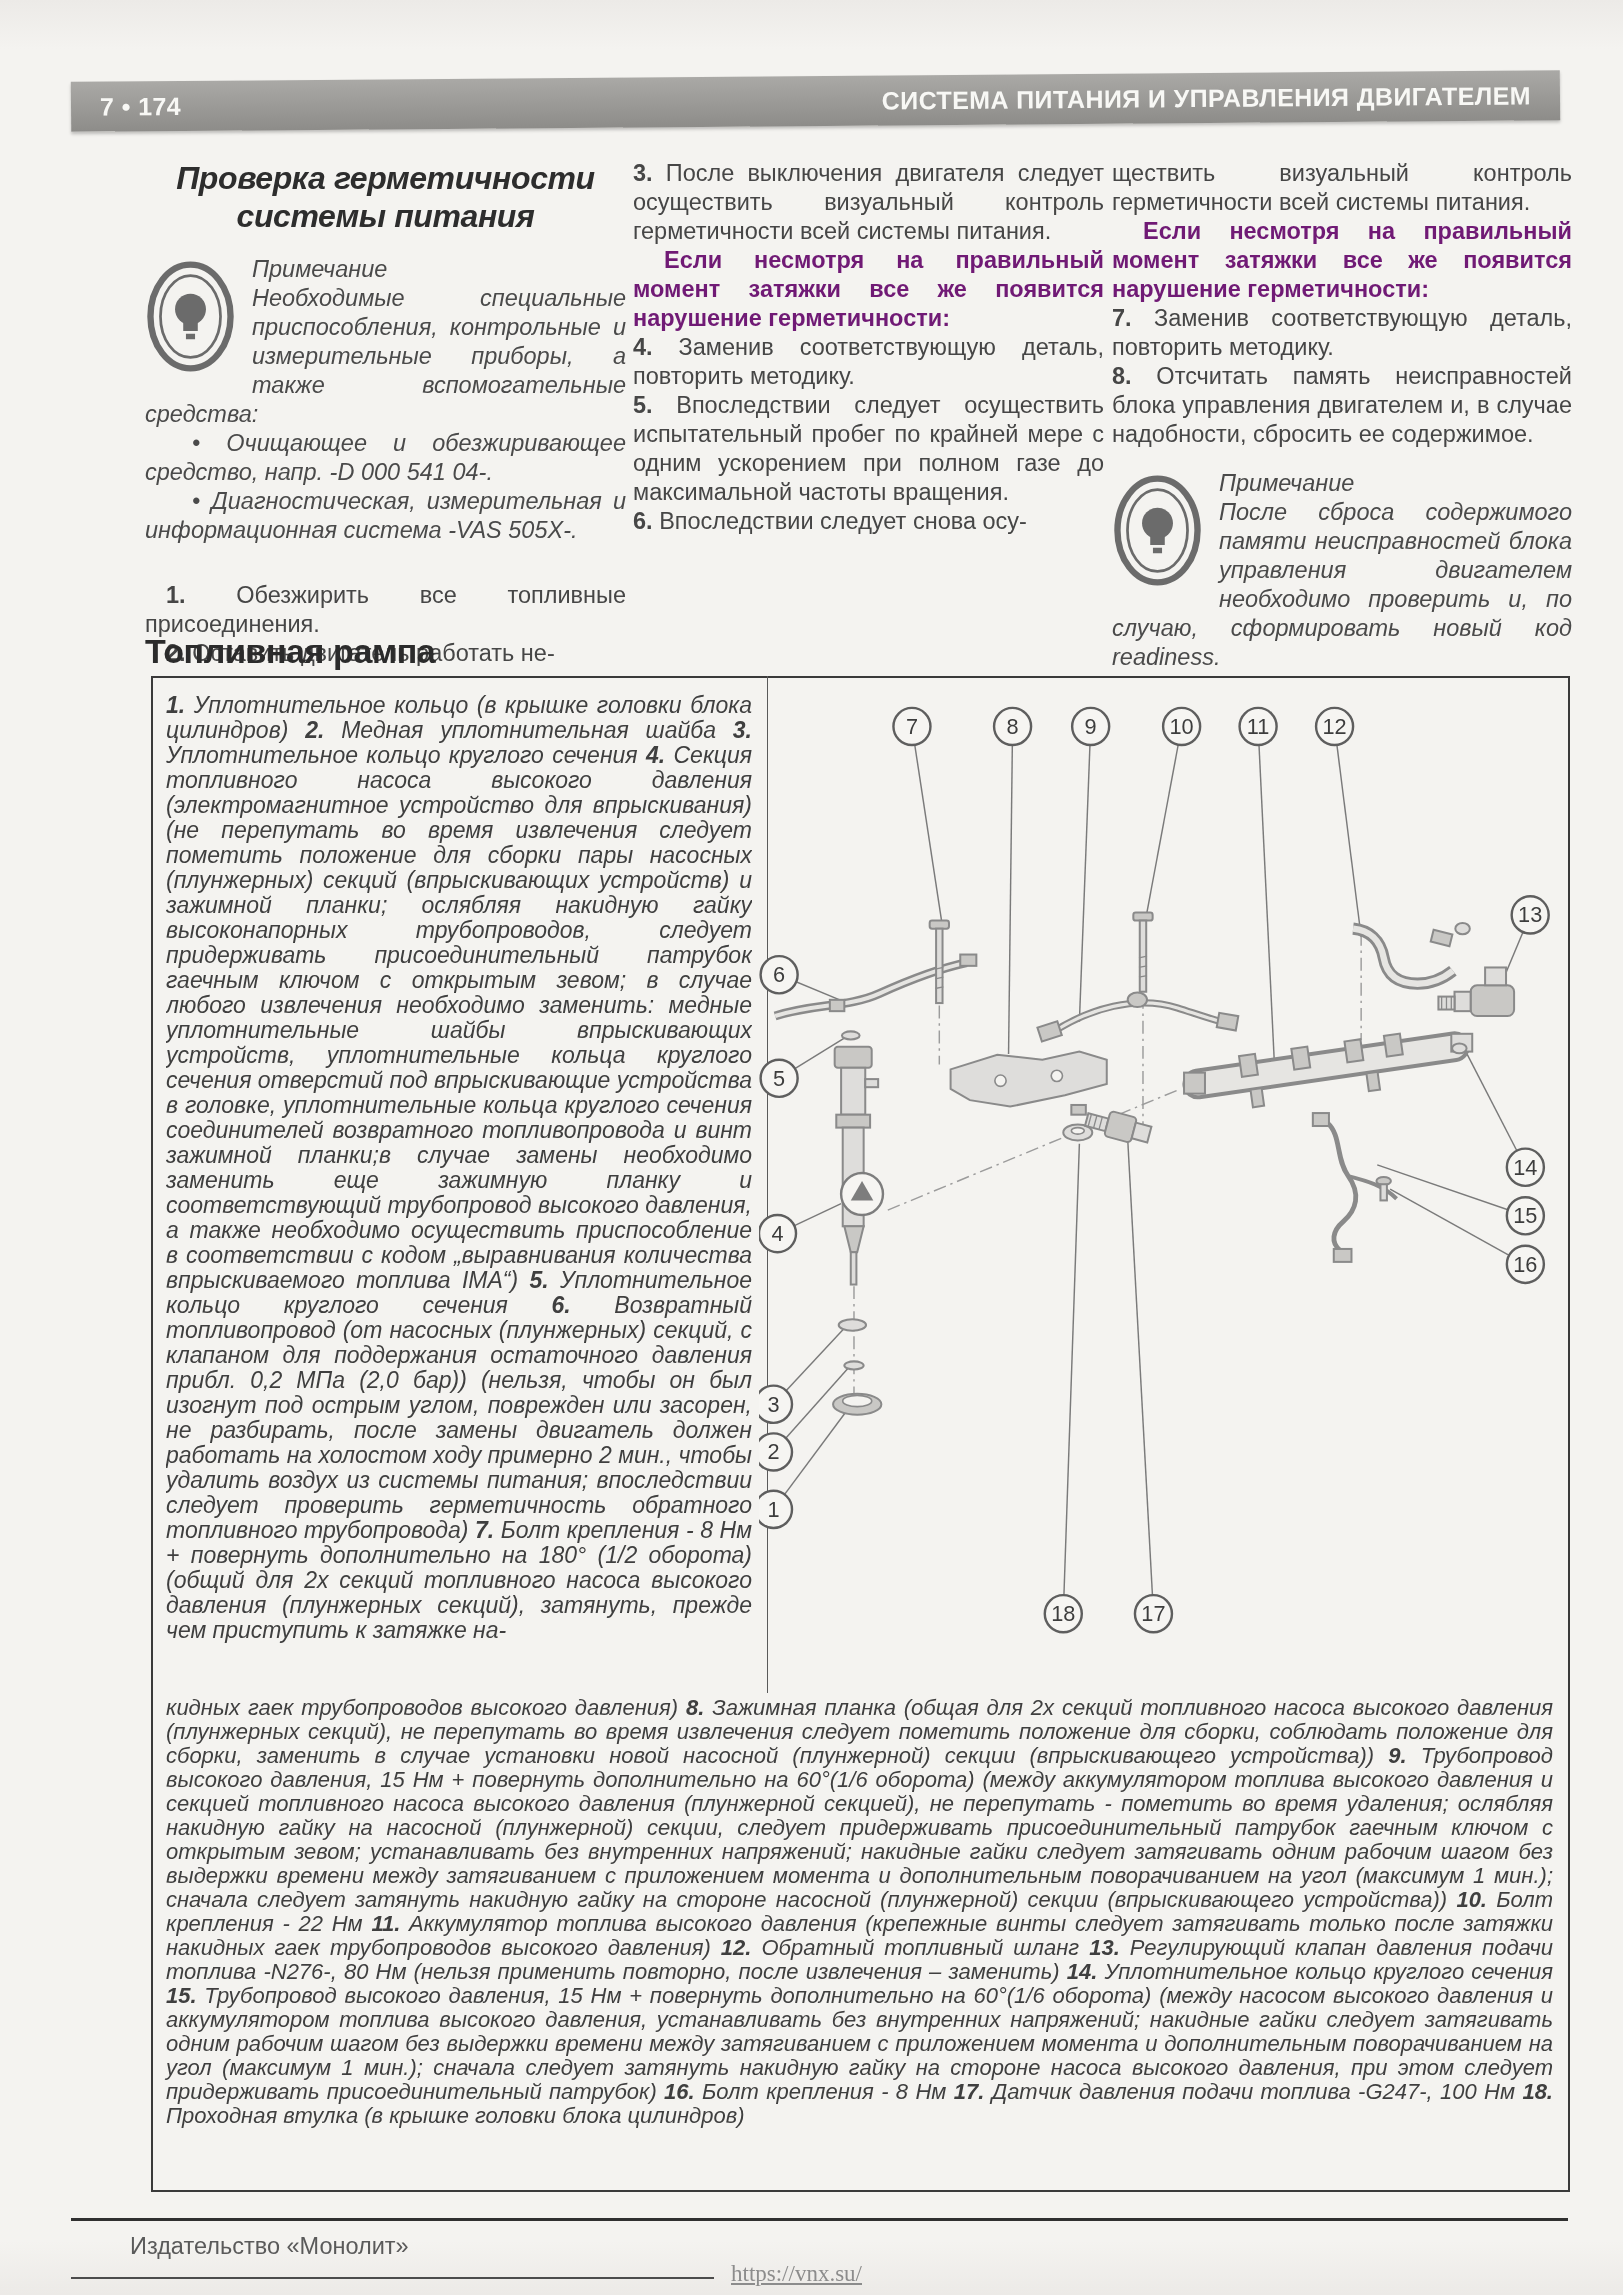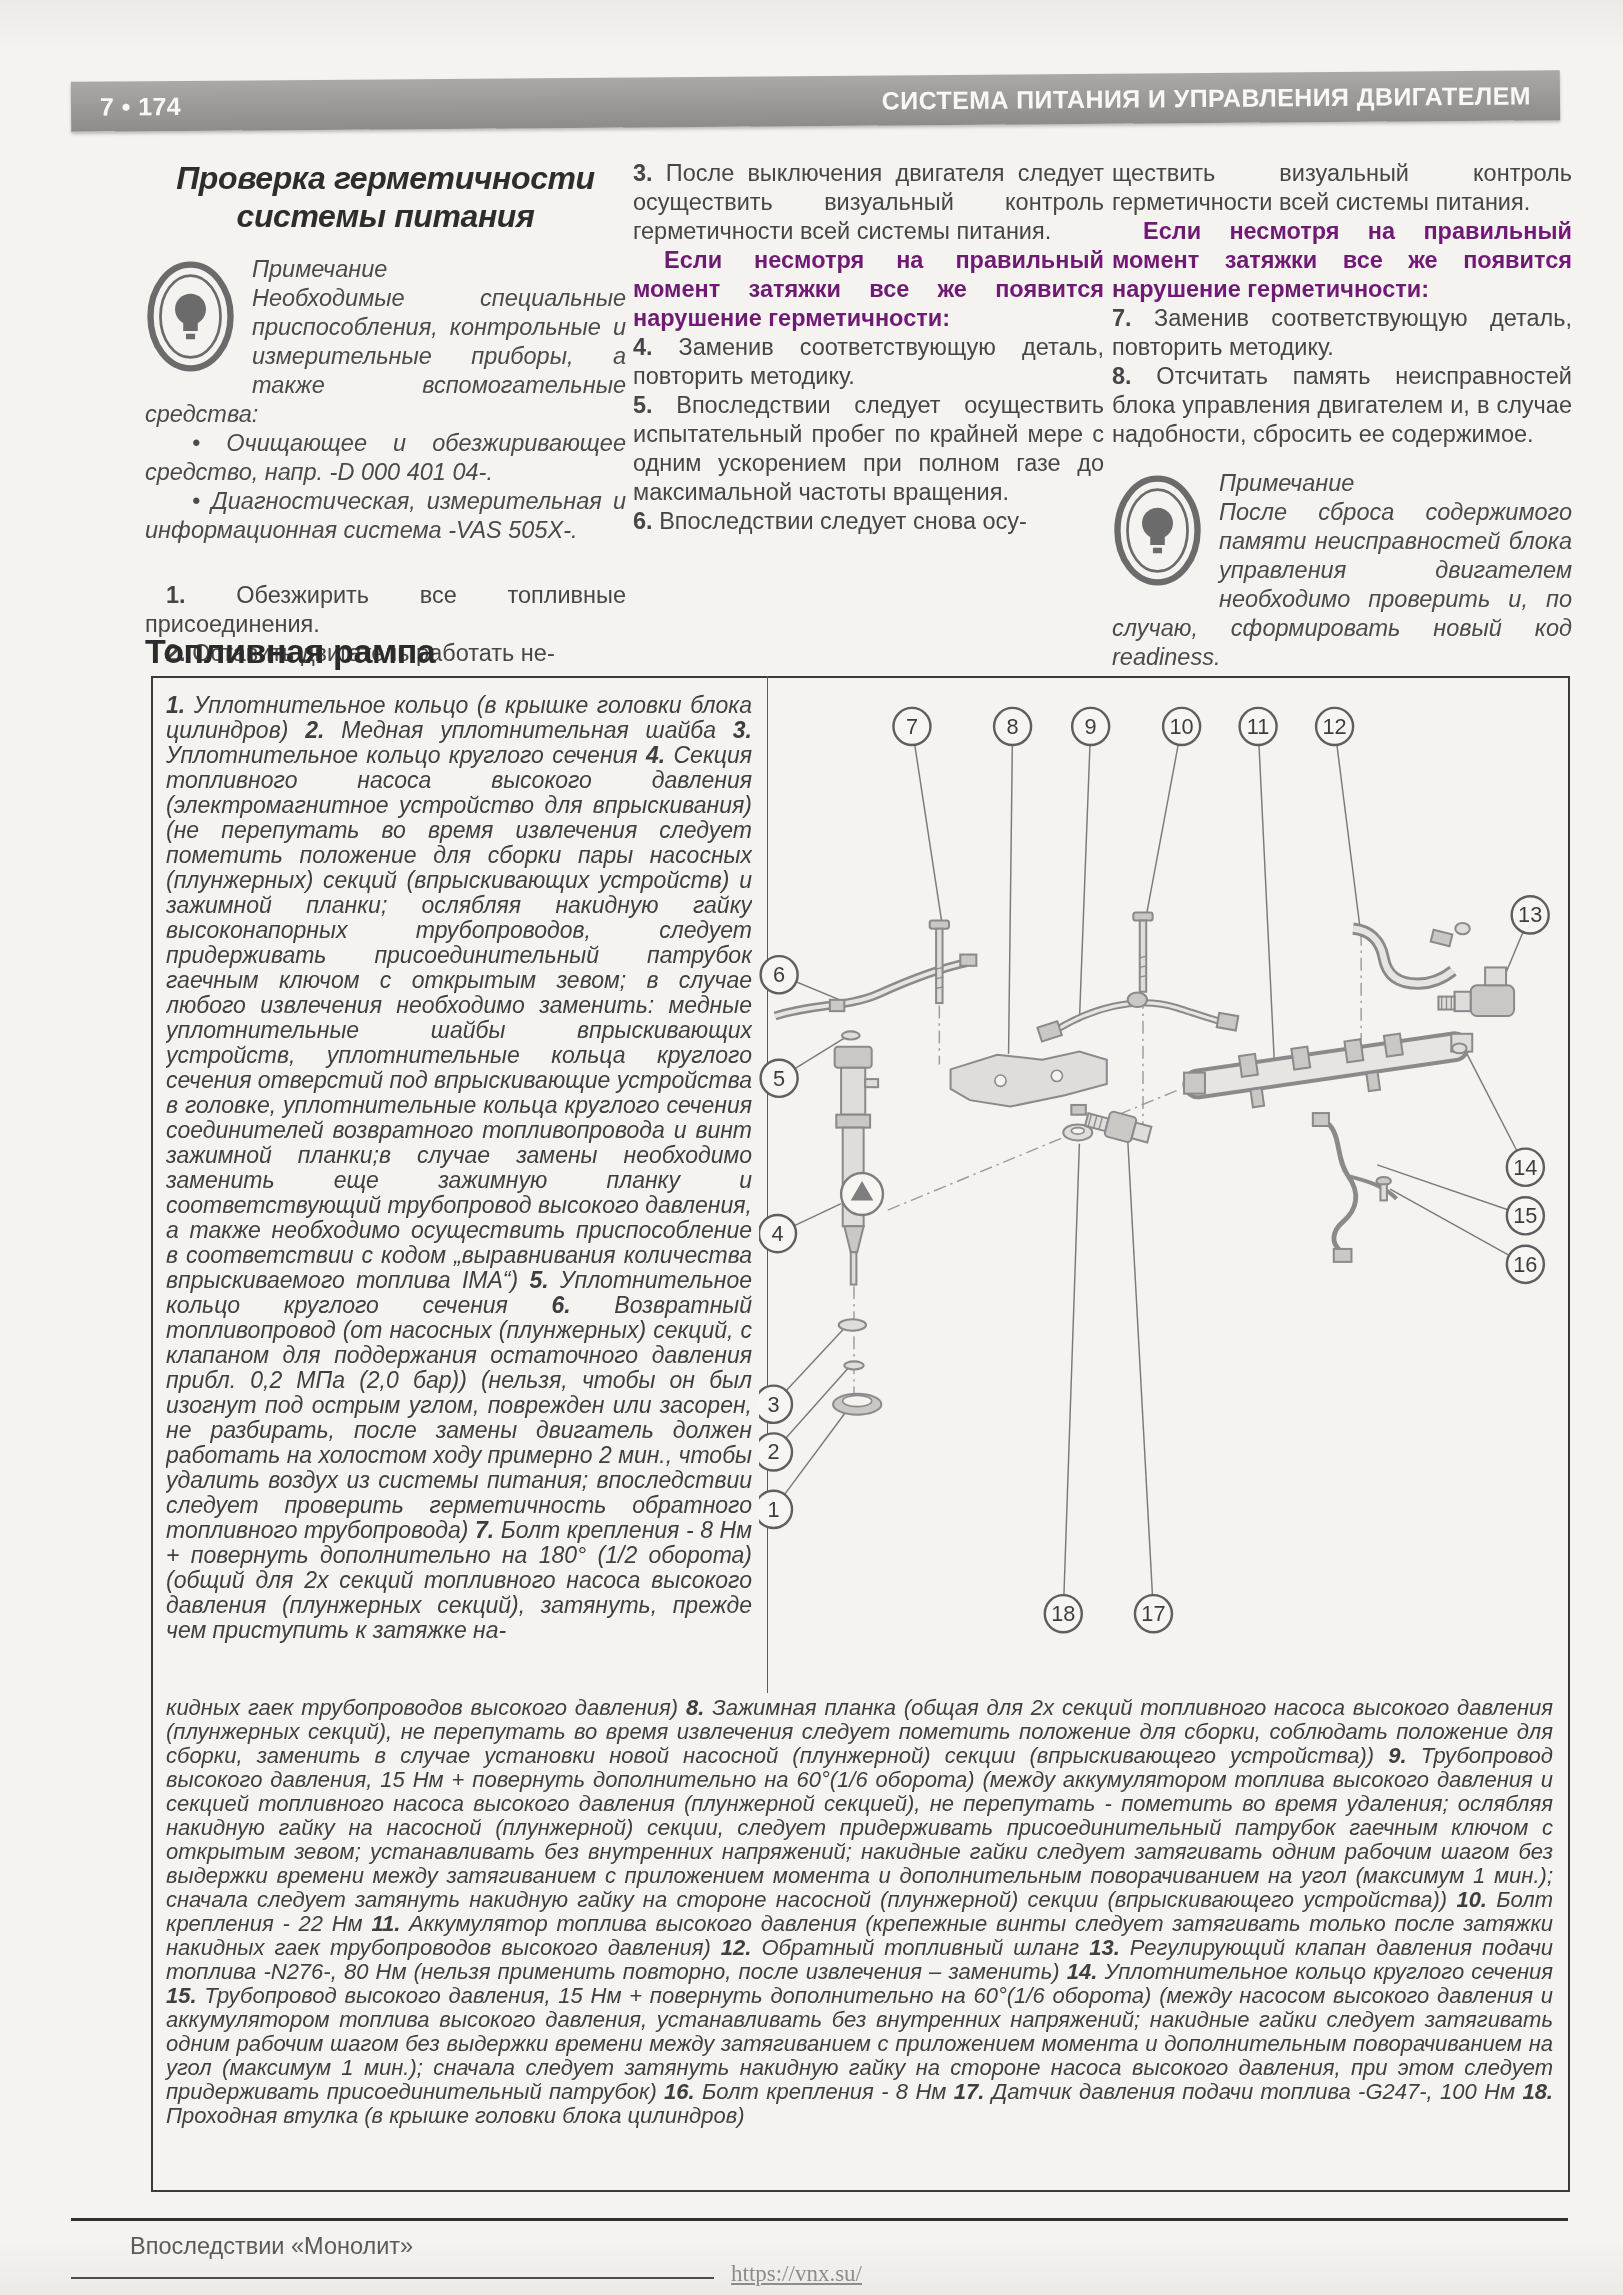--- a/index.html
+++ b/index.html
@@ -87,21 +87,21 @@
       <ellipse cx="50" cy="63" rx="33" ry="45" fill="none" stroke="#6b6b6b" stroke-width="3"></ellipse>
       <circle cx="50" cy="55" r="17" fill="#6b6b6b"></circle>
       <path d="M42,70 h16 v9 h-16 z M45,82 h10 v6 h-10 z" fill="#6b6b6b"></path>
     </svg>
     <div class="note-text">
       <span class="note-title">Примечание</span>
       <span>Необходимые специальные приспособления, контрольные и измерительные приборы, а также вспомогательные средства:</span>
     </div>
   </div>
   <div>
-      <p class="tb bullet">Очищающее и обезжиривающее средство, напр. -D 000 401 04-.</p>
+      <p class="tb bullet">Очищающее и обезжиривающее средство, напр. -D 000 541 04-.</p>
       <p class="tb bullet">Диагностическая, измерительная и информационная система -VAS 505X-.</p>
       <p class="tb stepi mt"><b>1. </b>Обезжирить все топливные присоединения.</p>
       <p class="tb stepi"><b>2. </b>Оставить двигатель работать не-</p>
     </div>
 </div>
 
 <div class="col" id="col2">
   <div>
       <p class="tb step"><b>3. </b>После выключения двигателя следует осуществить визуальный контроль герметичности всей системы питания.</p>
       <p class="tb lead-bold">Если несмотря на правильный момент затяжки все же появится нарушение герметичности:</p>
@@ -351,16 +351,16 @@
         </g>
         <g>
           <circle cx="490" cy="1147" r="23"></circle>
           <text x="490" y="1156">17</text>
         </g>
       </g>
   </svg>
 </div>
 
 <div id="footer-rule"></div>
-<div id="publisher">Впоследствии «Монолит»</div>
+<div id="publisher">Издательство «Монолит»</div>
 <div id="footer-rule2"></div>
 <a id="site-link" href="#">https://vnx.su/</a>
 
 
 </body></html>

